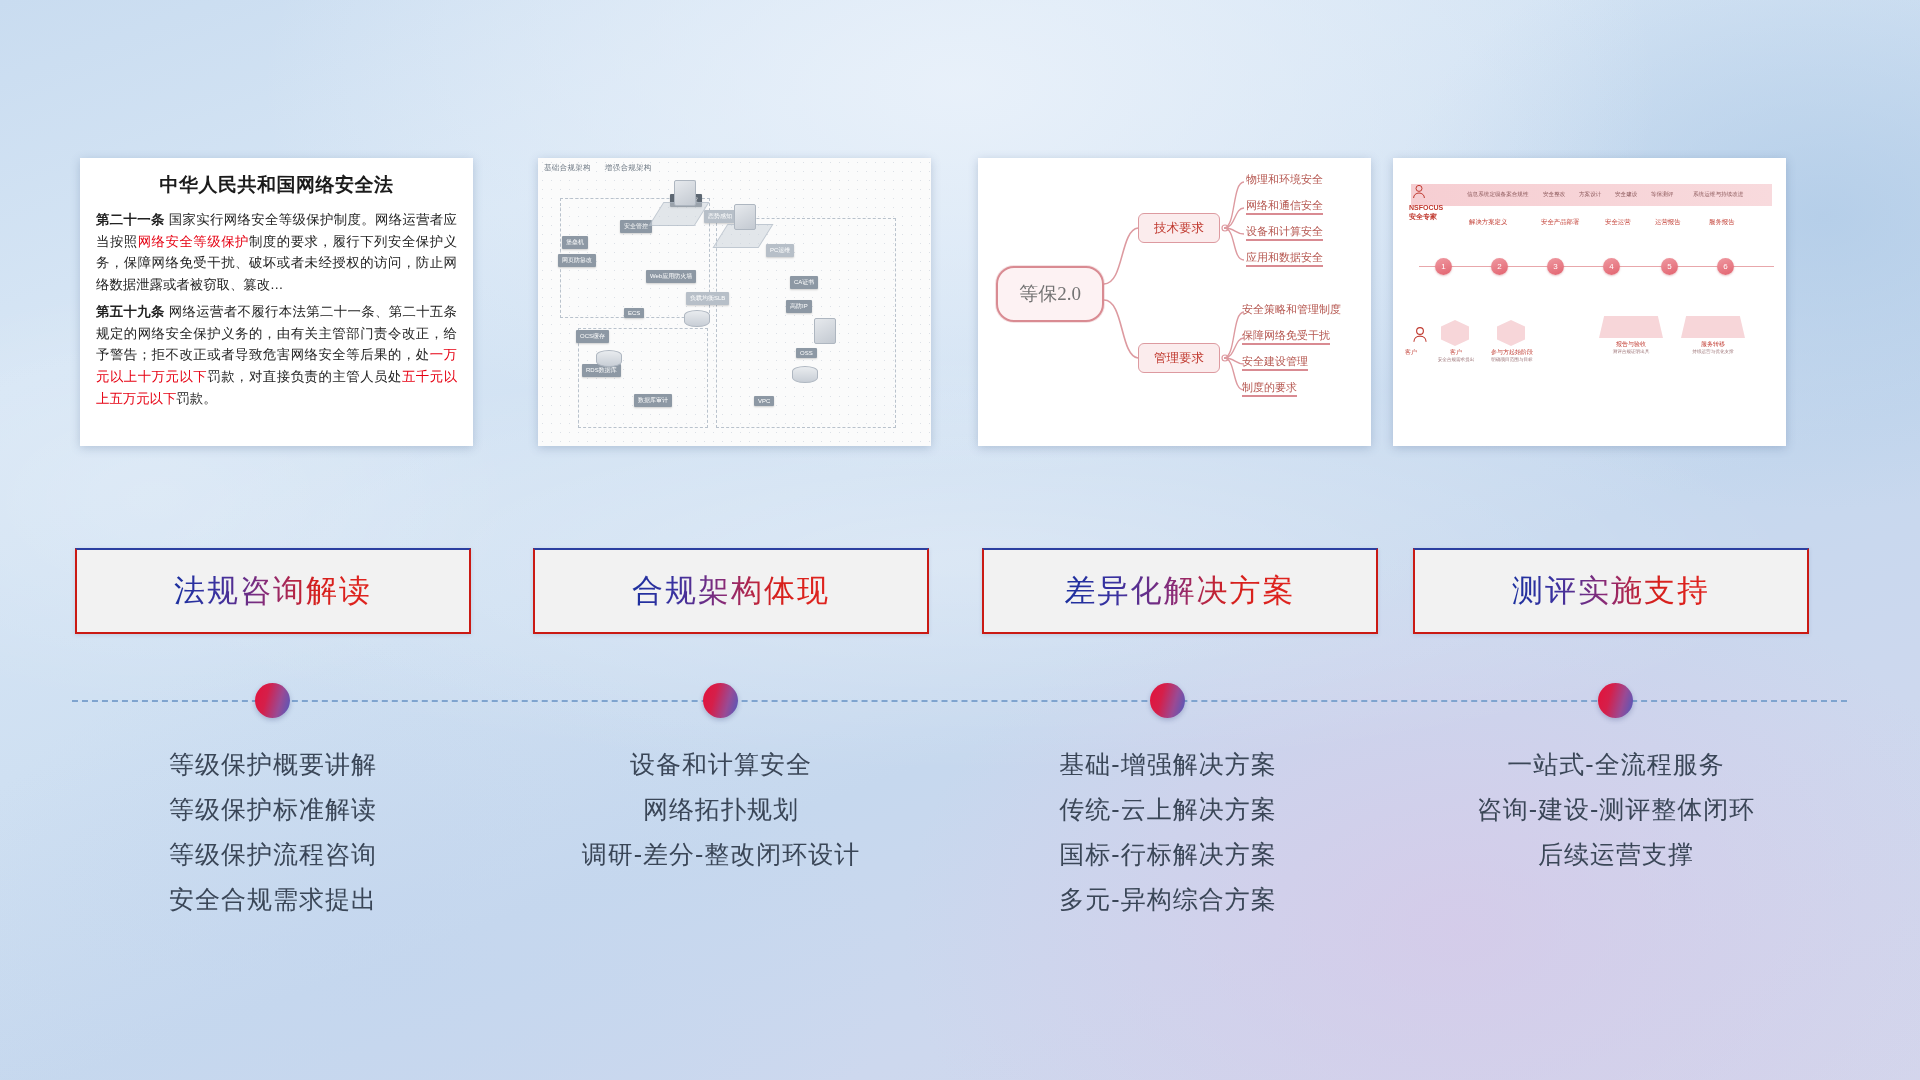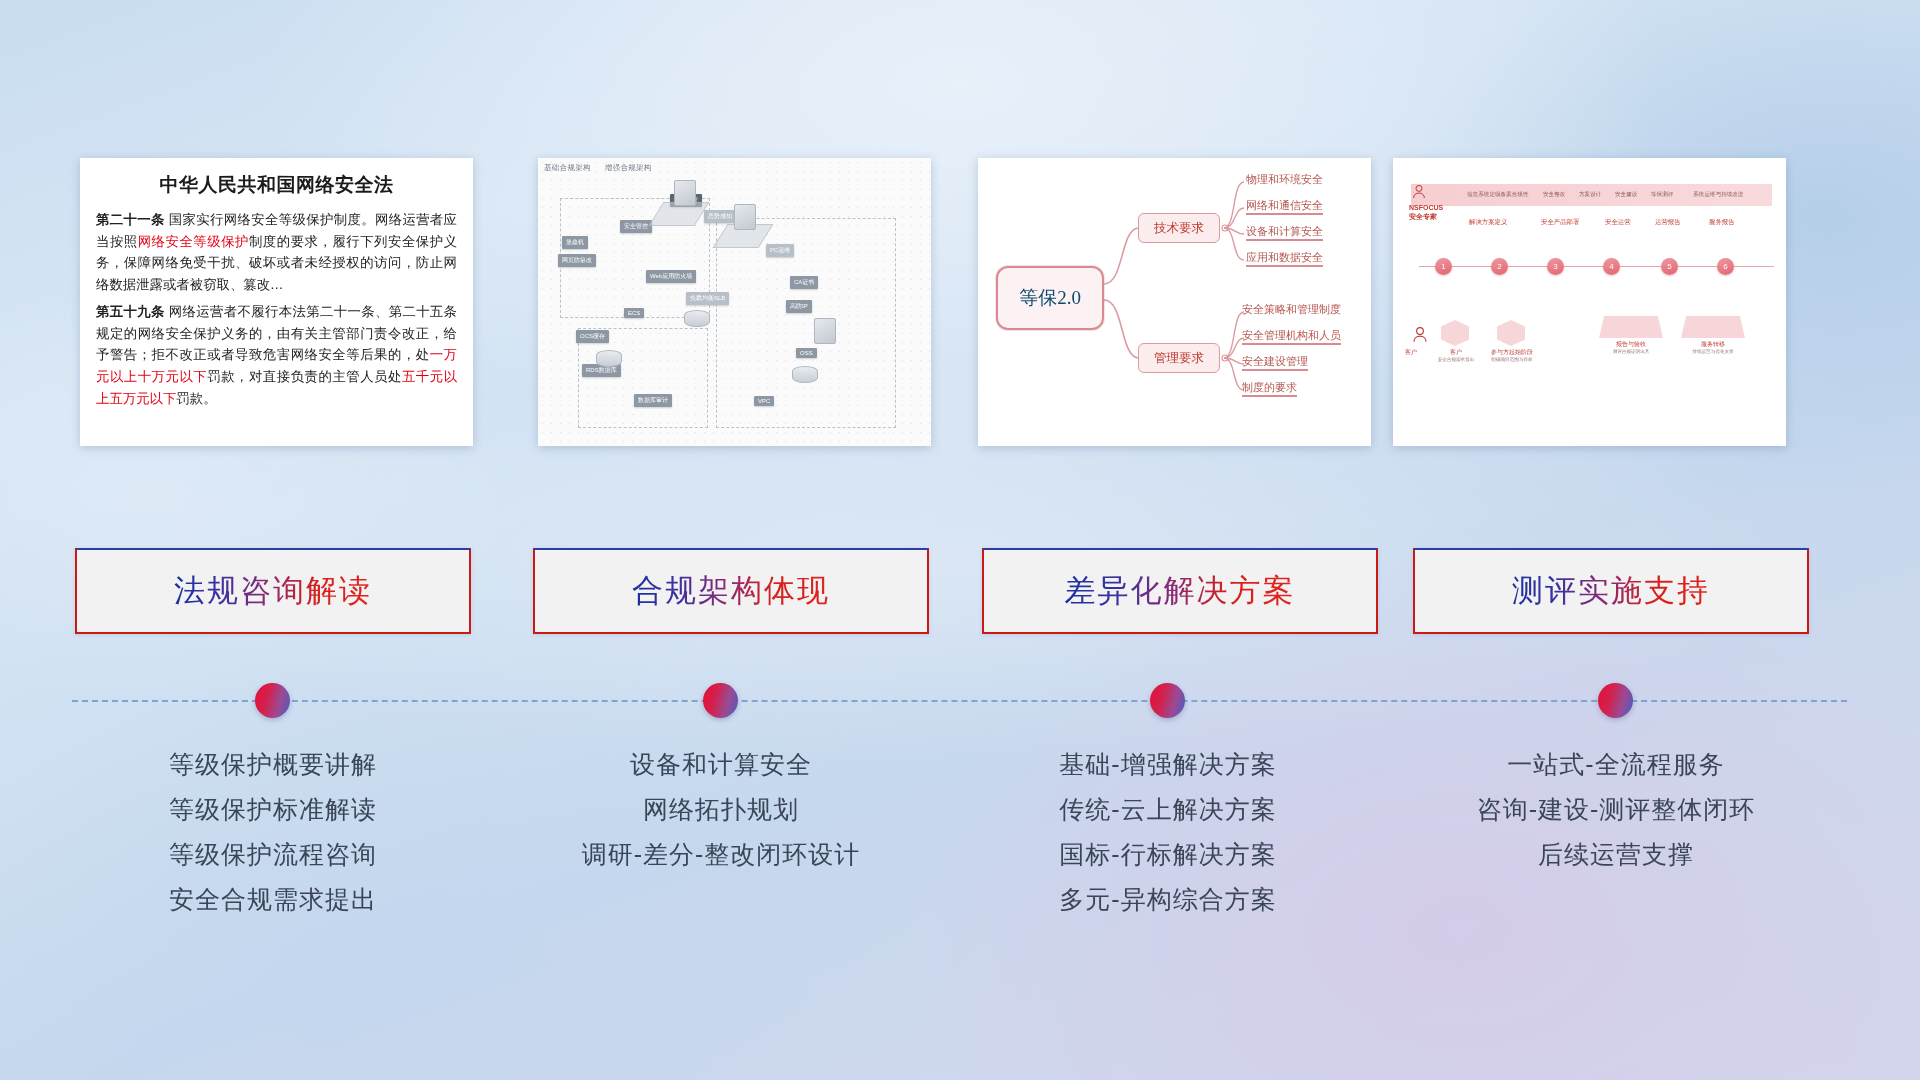--- a/index.html
+++ b/index.html
@@ -83,25 +83,25 @@
     position:absolute; width:46px; height:24px; background:rgba(206,213,221,.55);
     transform:skewX(-32deg); border:1px solid rgba(170,180,192,.6);
   }
   .a-zone {
     position:absolute; border:1px dashed #b9c2cc;
   }
 
   
   .mind { position:relative; width:100%; height:100%; background:#fff; }
   .m-root {
-    position:absolute; left:18px; top:108px; width:108px; height:64px;
-    border:2.4px solid #d98b92; border-radius:12px;
+    position:absolute; left:18px; top:108px; width:108px; height:56px;
+    border:2.4px solid #d98b92; border-radius:18px;
     background:#fdf2f3;
     display:flex; align-items:center; justify-content:center;
-    font-size:19px; color:#0c4a6e; font-family:"Liberation Serif",serif;
+    font-size:19px; color:#737373; font-family:"Liberation Serif",serif;
     box-shadow:0 0 0 1px rgba(217,139,146,.25);
   }
   .m-mid {
     position:absolute; width:82px; height:30px;
     border:1.6px solid #dd9aa0; border-radius:6px; background:#fbeced;
     display:flex; align-items:center; justify-content:center;
     font-size:12.5px; color:#c0392f; font-family:"Liberation Serif",serif;
   }
   .m-mid.t1 { left:160px; top:55px; }
   .m-mid.t2 { left:160px; top:185px; }
@@ -283,21 +283,21 @@
 
       <div class="m-mid t1">技术要求</div>
       <div class="m-mid t2">管理要求</div>
 
       <div class="m-leaf nb" style="left:268px;top:14px;">物理和环境安全</div>
       <div class="m-leaf" style="left:268px;top:40px;">网络和通信安全</div>
       <div class="m-leaf" style="left:268px;top:66px;">设备和计算安全</div>
       <div class="m-leaf" style="left:268px;top:92px;">应用和数据安全</div>
 
       <div class="m-leaf nb" style="left:264px;top:144px;">安全策略和管理制度</div>
-      <div class="m-leaf" style="left:264px;top:170px;">安全管理机构和人员</div>
+      <div class="m-leaf" style="left:264px;top:170px;">保障网络免受干扰</div>
       <div class="m-leaf" style="left:264px;top:196px;">安全建设管理</div>
       <div class="m-leaf" style="left:264px;top:222px;">制度的要求</div>
     </div>
   </div>
 
   <div class="card c4">
     <div class="info">
       <div class="i-band"></div>
 
       <div class="i-brand">

